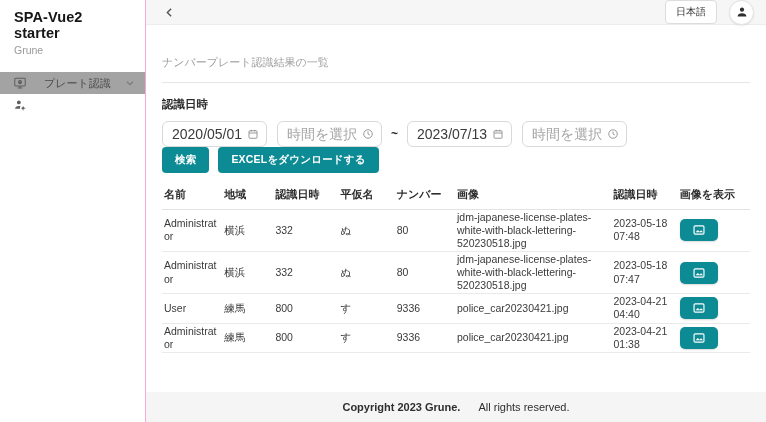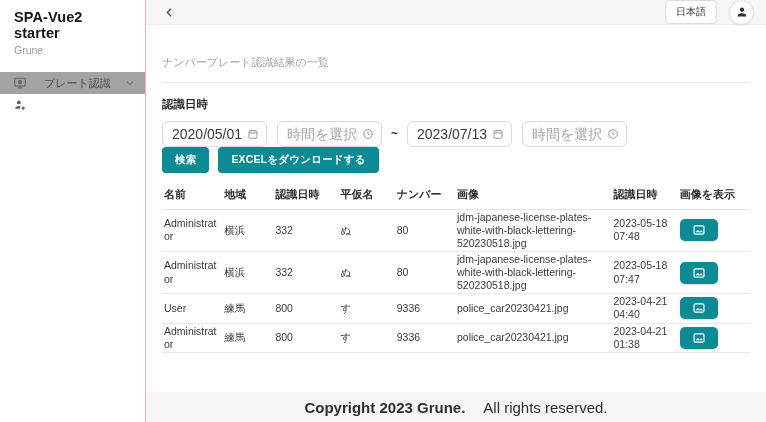--- a/index.html
+++ b/index.html
@@ -96,21 +96,21 @@
     width:38px; height:22px; background:#0c8b94; border:none; border-radius:5px;
     color:#fff; display:flex; align-items:center; justify-content:center; cursor:pointer;
     box-shadow:0 1px 2px rgba(0,0,0,.15);
   }
   .dt-cell div { white-space:nowrap; }
 
   
   .footer {
     position:absolute; left:146px; right:0; bottom:0; height:30px;
     background:#f5f5f5; display:flex; align-items:center; justify-content:center;
-    font-size:15px; color:#2e2e2e;
+    font-size:11px; color:#2e2e2e;
   }
   .footer .c-bold { font-weight:bold; }
   .footer .c-reg { margin-left:18px; }
   svg { display:block; }
 </style>
 </head>
 <body>
 
 <div class="app">
 

